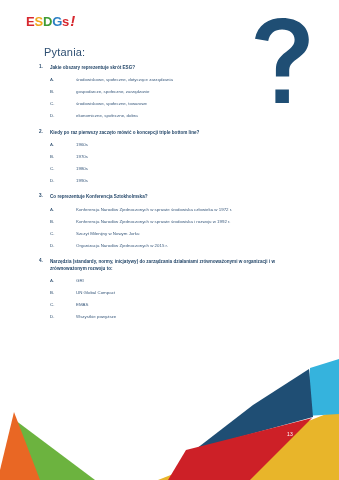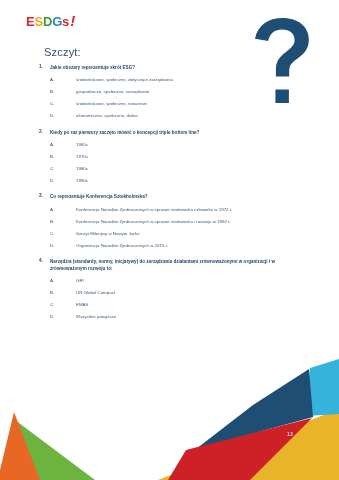--- a/index.html
+++ b/index.html
@@ -140,21 +140,21 @@
 </style>
 </head>
 <body>
 
 <div class="slide">
 
   <div class="logo">
     <span class="l-e">E</span><span class="l-s">S</span><span class="l-d">D</span><span class="l-g">G</span><span class="l-s2">s</span><span class="l-bang">!</span>
   </div>
 
-  <div class="page-title">Szczyt:</div>
+  <div class="page-title">Pytania:</div>
 
   <svg class="qmark" viewBox="0 0 64 86" xmlns="http://www.w3.org/2000/svg">
     <path d="M31.5 0C17.5 0 6.5 7.2 4 20.8l13.2 2.1C18.8 15 23.9 11.4 31 11.4c7.6 0 12.6 4 12.6 10.2 0 4.6-2.1 7.6-8.3 12.2-7.8 5.8-10.4 10-10.4 18.4v6.3h13.3v-5.2c0-5.4 1.6-8 7.7-12.4C54.4 35.3 57.8 30 57.8 21.6 57.8 8.6 47.3 0 31.5 0z" fill="#1f4e74"></path>
     <rect x="24.4" y="71.5" width="13.5" height="13.5" fill="#1f4e74"></rect>
   </svg>
 
   <div class="questions">
 
     <div class="question-block">
       <div class="q-row">

